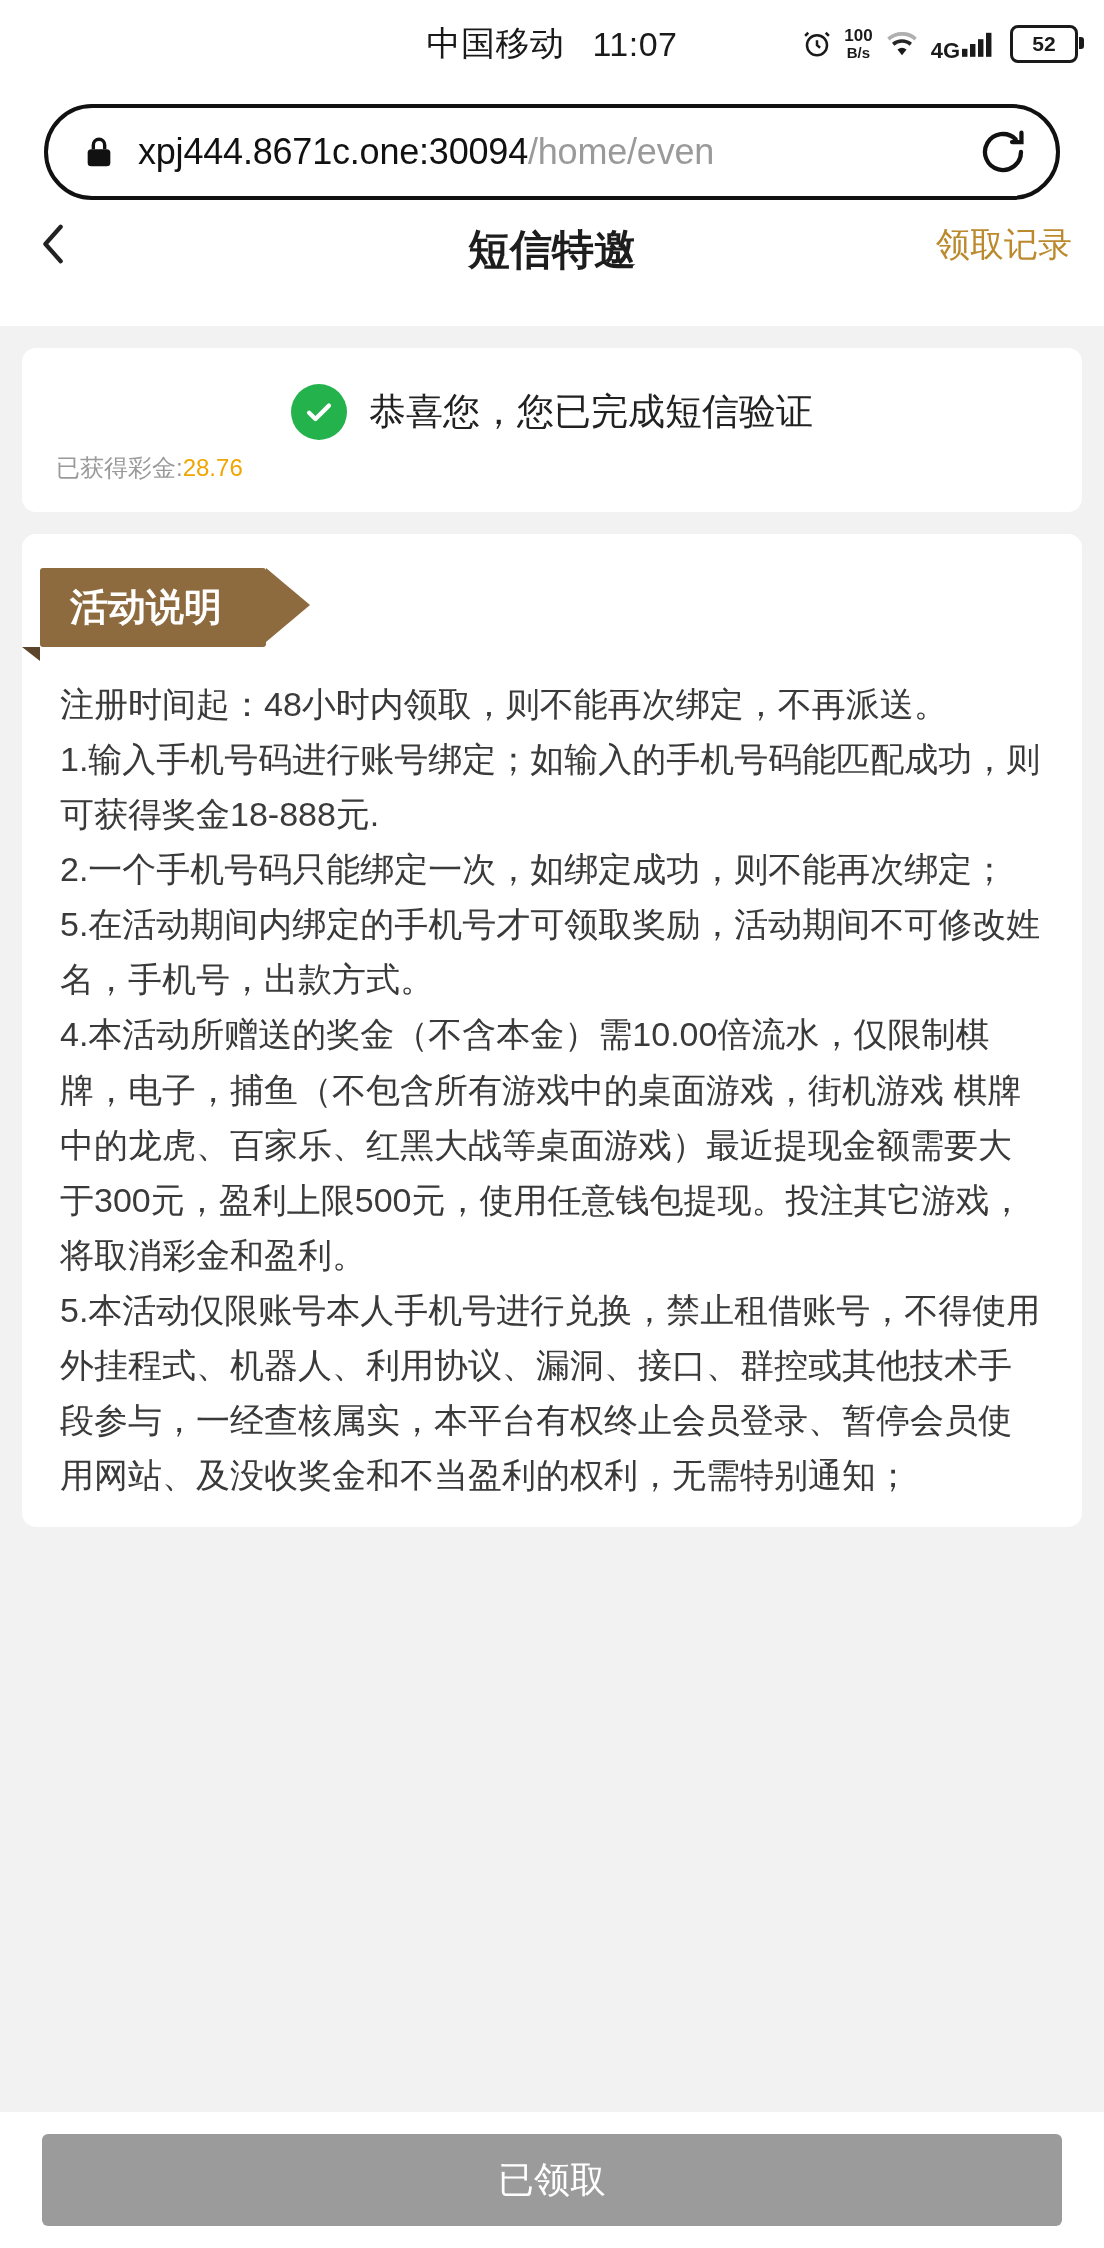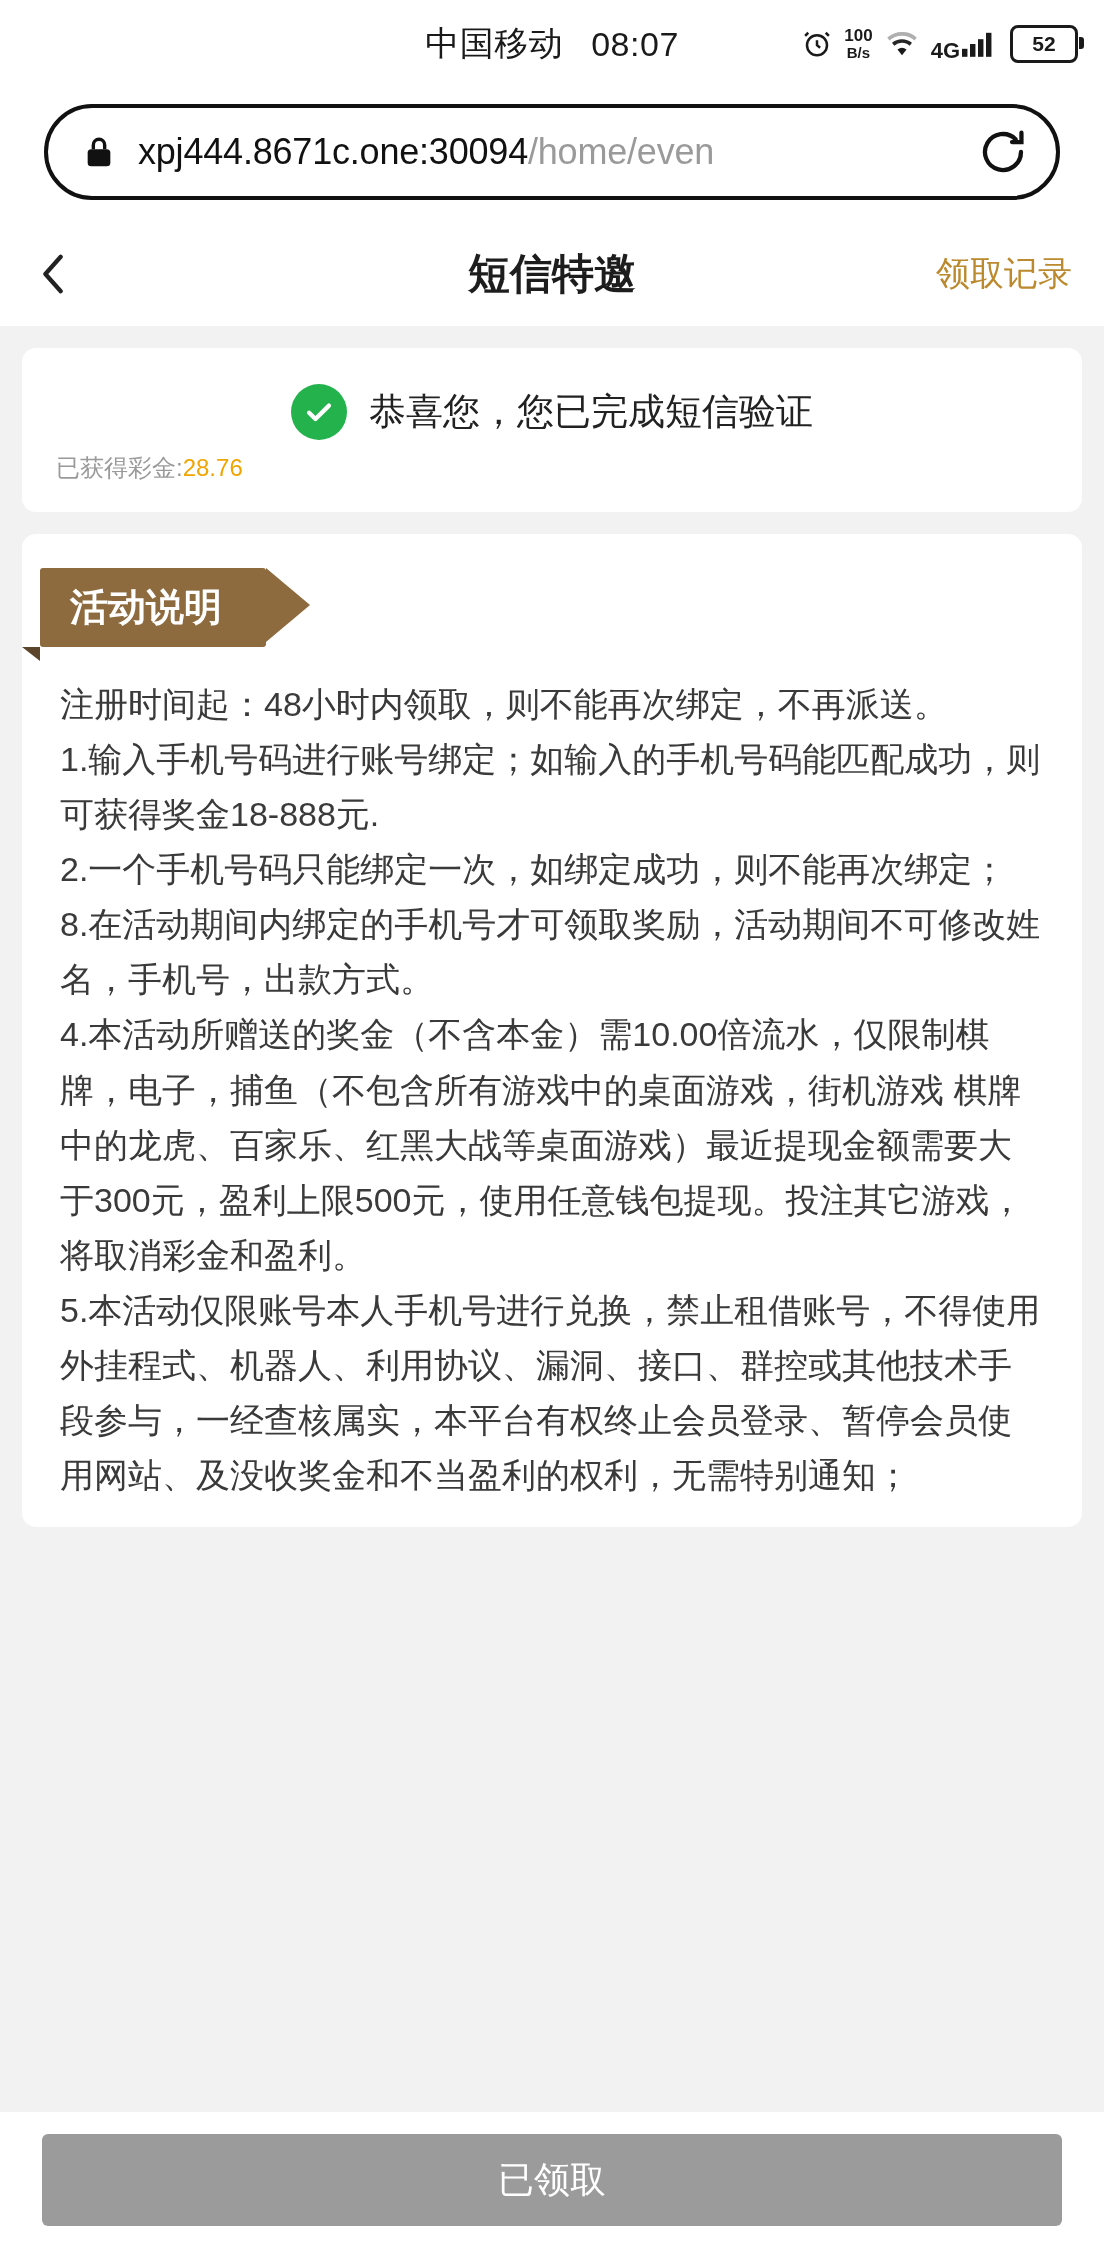--- a/index.html
+++ b/index.html
@@ -108,21 +108,20 @@
   .reload {
     width: 54px; height: 54px;
     flex: none;
     margin-left: 12px;
   }
 
   
   .pageheader {
     height: 104px;
     display: flex;
-    align-items: center;
     padding: 0 32px;
     position: relative;
     background: #fff;
   }
   .back-chevron {
     width: 44px; height: 44px;
     display:flex;align-items:center;justify-content:center;
   }
   .page-title {
     position: absolute;
@@ -245,21 +244,21 @@
     font-family: "Liberation Sans", sans-serif;
     display:flex;align-items:center;justify-content:center;
   }
 </style>
 </head>
 <body>
 
 <div class="statusbar">
   <div class="status-center">
     <span>中国移动</span>
-    <span>08:07</span>
+    <span>11:07</span>
   </div>
   <div class="status-right">
     <span class="icon-alarm">
       <svg width="30" height="30" viewBox="0 0 24 24" fill="none" stroke="#1a1a1a" stroke-width="2">
         <circle cx="12" cy="13" r="8"></circle>
         <path d="M12 9v4l2.5 2"></path>
         <path d="M5 3L2.5 5.5M19 3l2.5 2.5"></path>
       </svg>
     </span>
     <span class="netspeed">
@@ -329,21 +328,21 @@
     </div>
     <div class="bonus-line"><span>已获得彩金:</span><span class="amt">28.76</span></div>
   </div>
 
   <div class="card desc">
     <div class="ribbon">活动说明</div>
     <div class="desc-body">
       <p>注册时间起：48小时内领取，则不能再次绑定，不再派送。</p>
       <p>1.输入手机号码进行账号绑定；如输入的手机号码能匹配成功，则可获得奖金18-888元.</p>
       <p>2.一个手机号码只能绑定一次，如绑定成功，则不能再次绑定；</p>
-      <p>8.在活动期间内绑定的手机号才可领取奖励，活动期间不可修改姓名，手机号，出款方式。</p>
+      <p>5.在活动期间内绑定的手机号才可领取奖励，活动期间不可修改姓名，手机号，出款方式。</p>
       <p>4.本活动所赠送的奖金（不含本金）需10.00倍流水，仅限制棋牌，电子，捕鱼（不包含所有游戏中的桌面游戏，街机游戏 棋牌中的龙虎、百家乐、红黑大战等桌面游戏）最近提现金额需要大于300元，盈利上限500元，使用任意钱包提现。投注其它游戏，将取消彩金和盈利。</p>
       <p>5.本活动仅限账号本人手机号进行兑换，禁止租借账号，不得使用外挂程式、机器人、利用协议、漏洞、接口、群控或其他技术手段参与，一经查核属实，本平台有权终止会员登录、暂停会员使用网站、及没收奖金和不当盈利的权利，无需特别通知；</p>
     </div>
   </div>
 
 </div>
 
 <div class="bottom-bar">
   <button class="claim-btn">已领取</button>
 </div>

